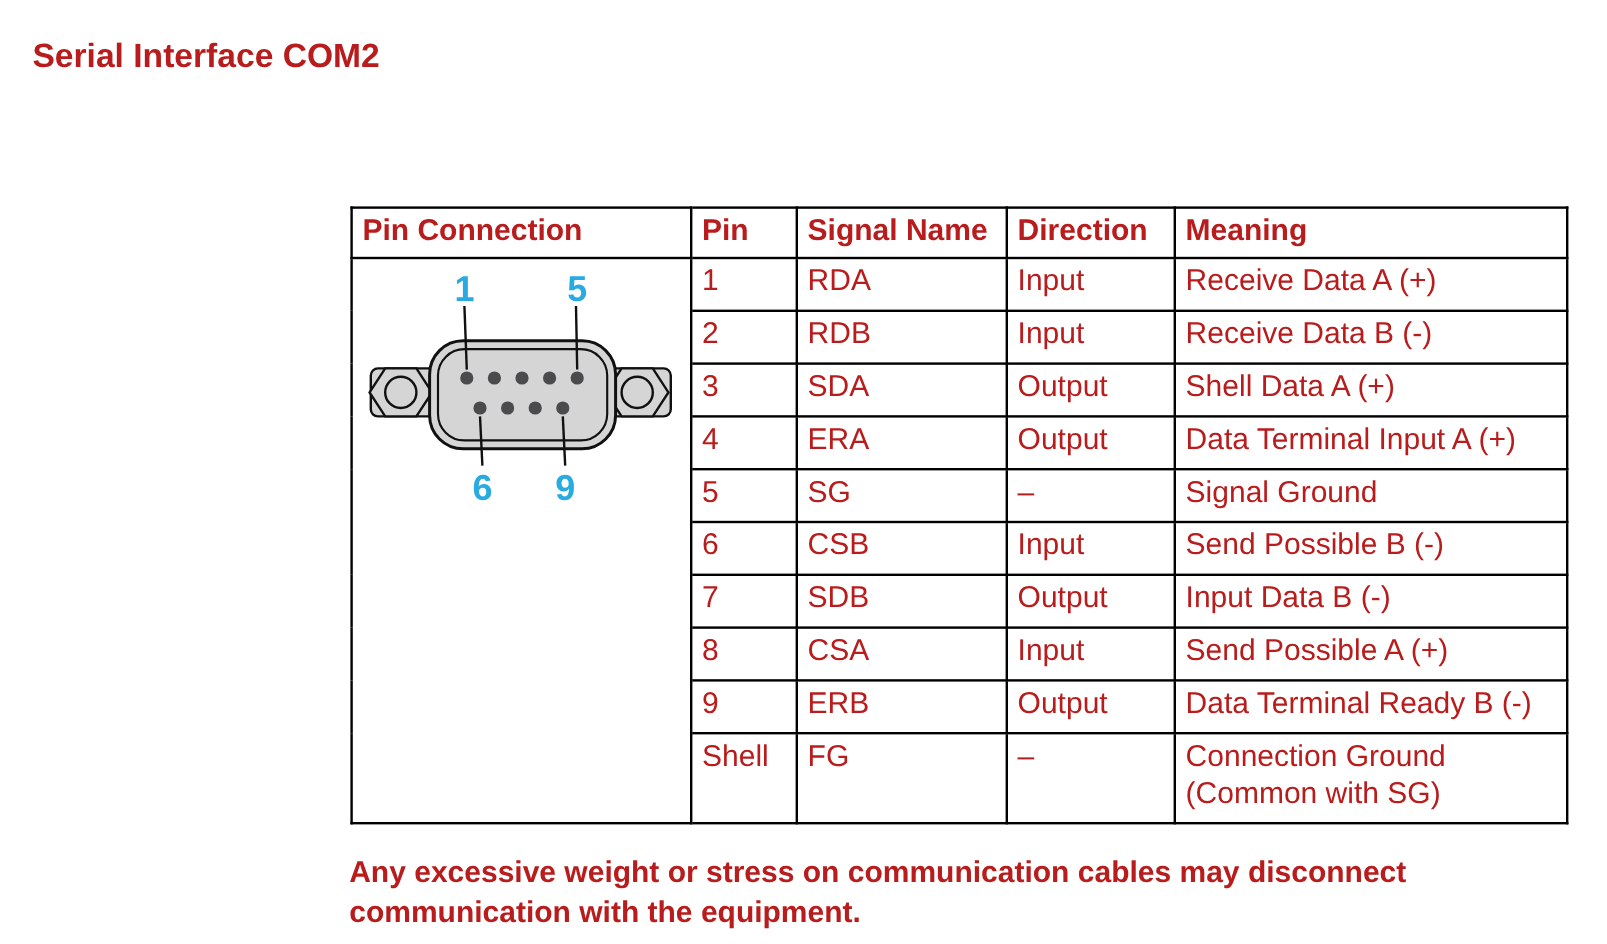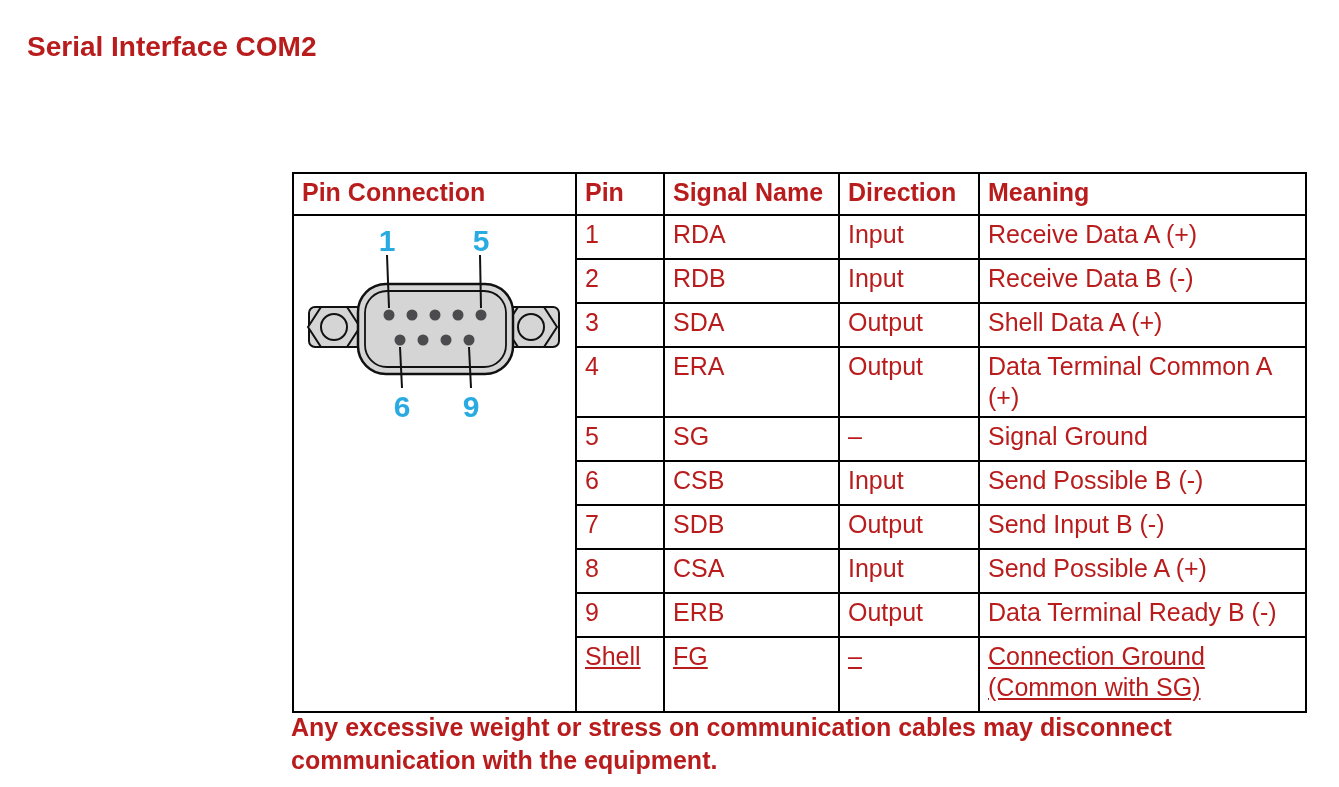--- a/index.html
+++ b/index.html
@@ -34,21 +34,21 @@
     border:2px solid #000000;
     padding:3px 6px 3px 8px;
     vertical-align:top;
     text-align:left;
     font-weight:normal;
     overflow:hidden;
   }
   .pin-table th { font-weight:bold;margin-top:35px; }
   .pin-table tr.header-row  { height:42px; }
   .pin-table tr.data-row    { height:44px; }
-  .pin-table tr.shell-row   { height:75px;text-decoration:underline; }
+  .pin-table tr.shell-row   { height:75px; }
   td.diagram-cell { padding:0; vertical-align:top; }
   .connector-svg { display:block; margin:5px 0 0 6px; }
   .connector-svg text {
     font-family:"Liberation Sans", sans-serif;
     font-size:30px; font-weight:bold;
   }
 </style>
 </head>
 <body>
 
@@ -133,39 +133,39 @@
       <tr class="data-row">
         <td>3</td>
         <td>SDA</td>
         <td>Output</td>
         <td>Shell Data A (+)</td>
       </tr>
       <tr class="data-row">
         <td>4</td>
         <td>ERA</td>
         <td>Output</td>
-        <td>Data Terminal Common A (+)</td>
+        <td>Data Terminal Input A (+)</td>
       </tr>
       <tr class="data-row">
         <td>5</td>
         <td>SG</td>
         <td>–</td>
         <td>Signal Ground</td>
       </tr>
       <tr class="data-row">
         <td>6</td>
         <td>CSB</td>
         <td>Input</td>
         <td>Send Possible B (-)</td>
       </tr>
       <tr class="data-row">
         <td>7</td>
         <td>SDB</td>
         <td>Output</td>
-        <td>Send Input B (-)</td>
+        <td>Input Data B (-)</td>
       </tr>
       <tr class="data-row">
         <td>8</td>
         <td>CSA</td>
         <td>Input</td>
         <td>Send Possible A (+)</td>
       </tr>
       <tr class="data-row">
         <td>9</td>
         <td>ERB</td>

